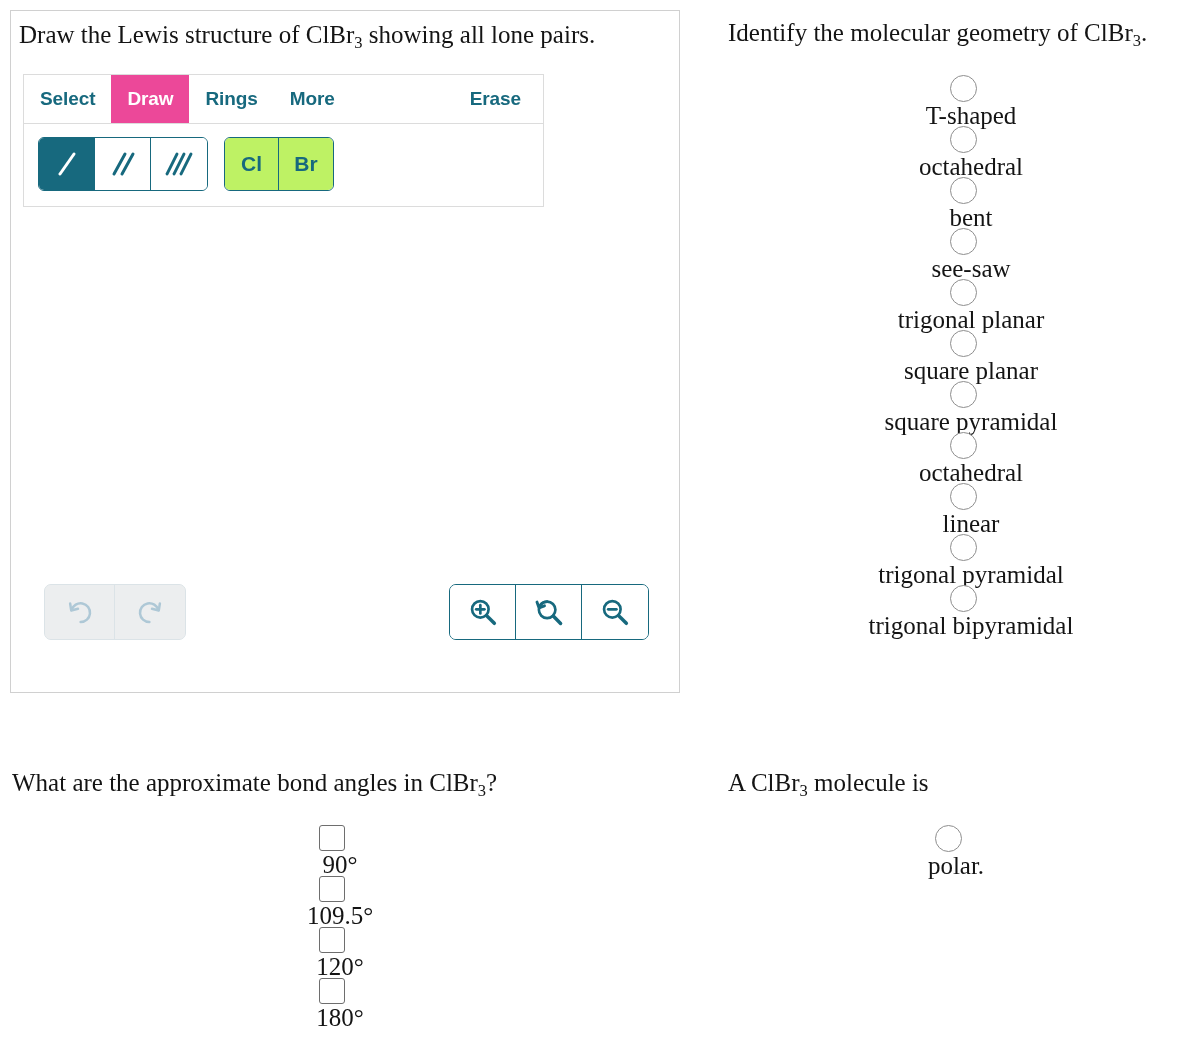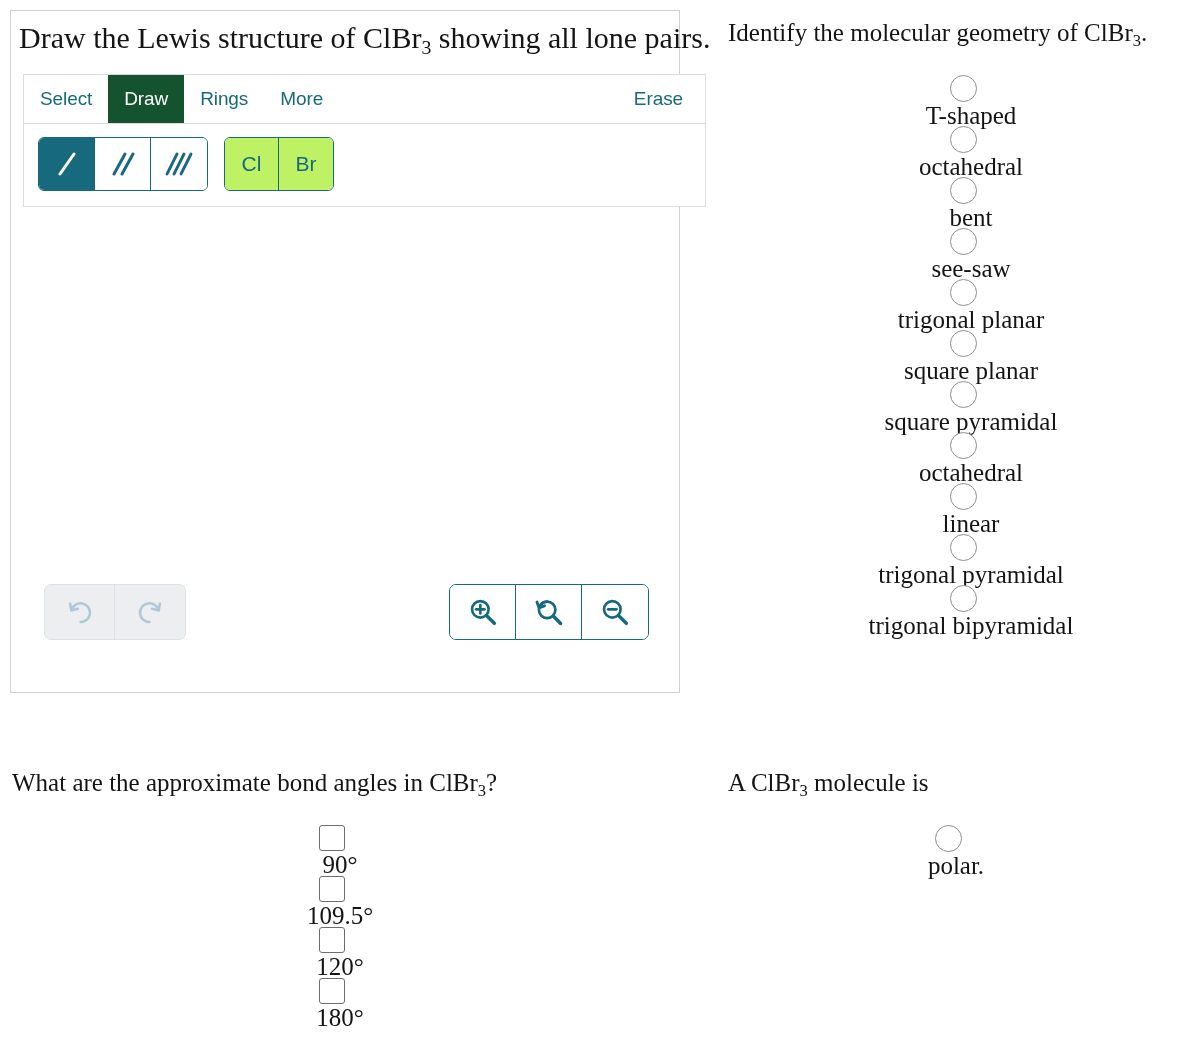--- a/index.html
+++ b/index.html
@@ -31,60 +31,61 @@
     left: 10px;
     top: 10px;
     width: 670px;
     height: 683px;
     box-sizing: border-box;
     border: 1px solid #d0d0d0;
     background: #ffffff;
   }
   .editor-prompt {
     font-family: "Liberation Serif", "DejaVu Serif", serif;
-    font-size: 30px;
+    font-size: 25px;
     line-height: 1.15;
     color: #141414;
     padding: 10px 0 0 8px;
     white-space: nowrap;
   }
   .editor-prompt sub {
     font-size: 0.66em;
     vertical-align: -0.32em;
   }
 
   .toolbox {
     position: absolute;
     left: 12px;
     top: 63px;
-    width: 683px;
+    width: 521px;
     box-sizing: border-box;
     border: 1px solid #dcdcdc;
     background: #ffffff;
+    font-weight: bold;
   }
   .tabbar {
     display: flex;
     align-items: stretch;
     border-bottom: 1px solid #dcdcdc;
     height: 48px;
   }
   .tab {
     display: flex;
     align-items: center;
     padding: 0 16px;
     font-family: "Liberation Sans Narrow", "Liberation Sans", "DejaVu Sans", sans-serif;
     font-size: 19px;
     color: #17697e;
     background: transparent;
     cursor: pointer;
     user-select: none;
     letter-spacing: -0.1px;
   }
   .tab.active {
-    background: #14532d;
+    background: #ec4899;
     color: #ffffff;
   }
   .tab-spacer { flex: 1 1 auto; }
   .tab.erase { padding-right: 22px; }
 
   .toolrow {
     display: flex;
     align-items: center;
     gap: 16px;
     padding: 12px 14px 14px 14px;

